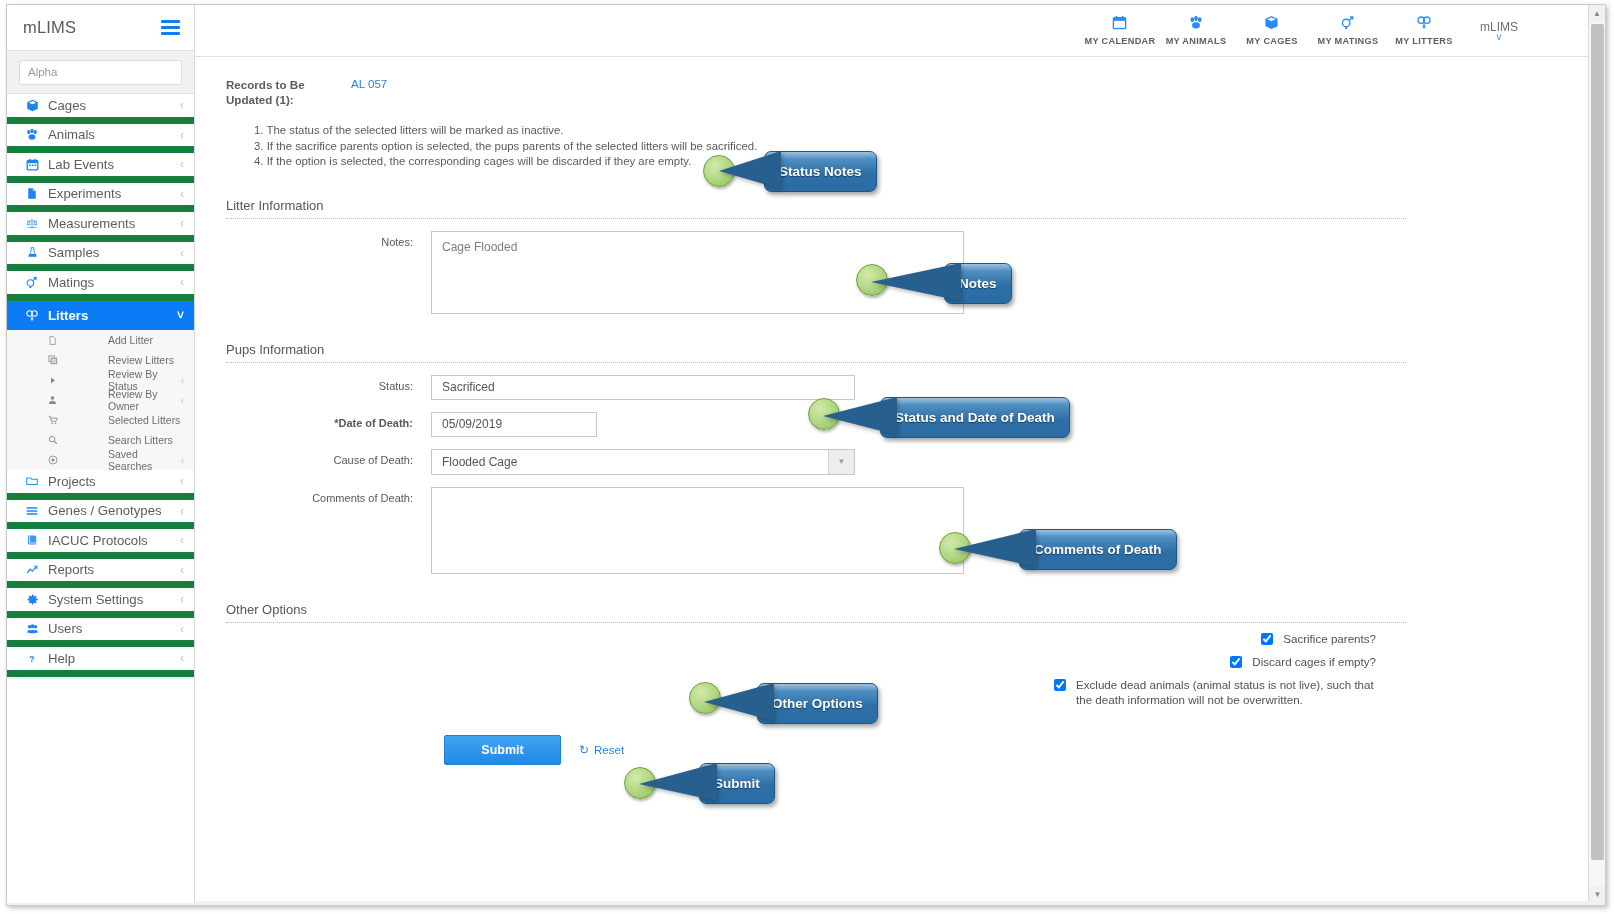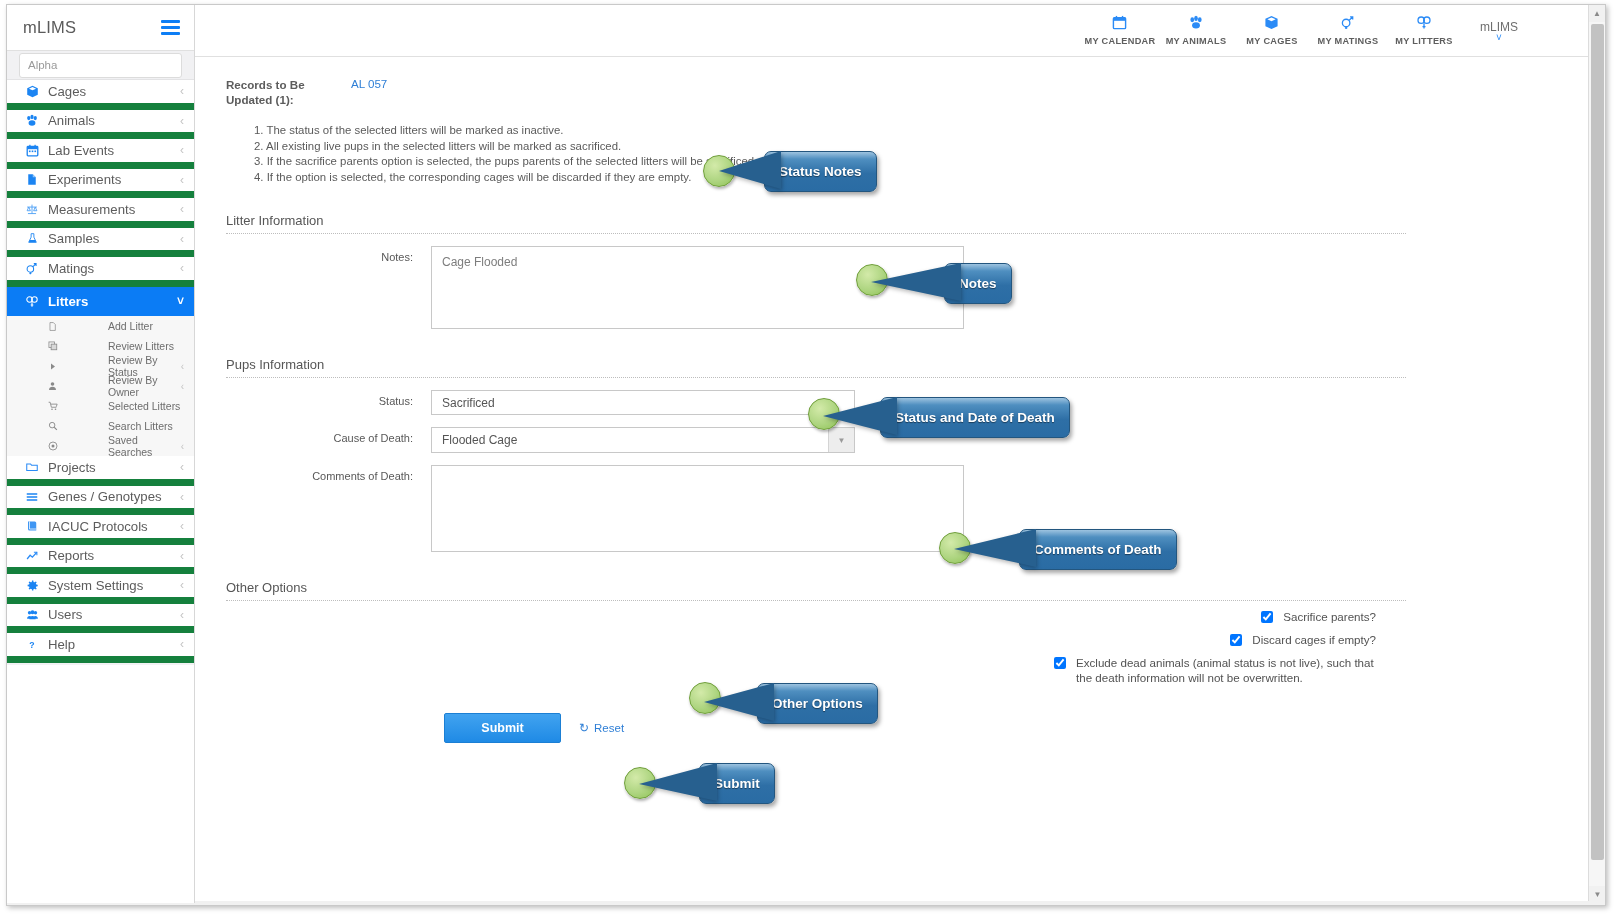--- a/index.html
+++ b/index.html
@@ -37,21 +37,21 @@
     border-bottom: 1px solid #e0e0e0;
     background: #fff;
   }
   #brand-title { font-size: 16.5px; color: #5a5a5a; letter-spacing: .2px; }
   .hamburger { width: 19px; cursor: pointer; }
   .hamburger span {
     display: block; height: 3px; margin: 3px 0;
     background: #0d7ef5; border-radius: 1px;
   }
   #search-wrap {
-    height: 29px; background: #f1f1f3;
+    height: 43px; background: #f1f1f3;
     display: flex; align-items: center; padding: 0 12px;
     border-bottom: 1px solid #e3e3e5;
   }
   #search-input {
     width: 100%; height: 25px;
     border: 1px solid #dcdcdc; border-radius: 3px;
     background: #fff; font-size: 11.5px; color: #7b7b7b;
     padding: 0 8px; outline: none;
     font-family: "Liberation Sans", sans-serif;
   }
@@ -565,40 +565,43 @@
   <div id="content">
     <div id="content-inner">
 
       <div class="records-head">
         <div class="records-label">Records to Be Updated (1):</div>
         <div class="records-link">AL 057</div>
       </div>
 
       <div class="rules">
         <div class="rule-line">1. The status of the selected litters will be marked as inactive.</div>
-        <div class="rule-line">2. All existing live pups in the selected litters will be marked as sacrificed.</div>
         <div class="rule-line">3. If the sacrifice parents option is selected, the pups parents of the selected litters will be sacrificed.</div>
         <div class="rule-line">4. If the option is selected, the corresponding cages will be discarded if they are empty.</div>
       </div>
 
       <div class="section-title">Litter Information</div>
       <div class="dotted-rule"></div>
       <div class="form-row">
         <div class="form-label">Notes:</div>
         <textarea id="notes-area" class="txtarea" style="">Cage Flooded</textarea>
       </div>
 
       <div class="section-title">Pups Information</div>
       <div class="dotted-rule"></div>
 
       <div class="form-row">
         <div class="form-label">Status:</div>
         <input id="status-input" class="txtinput" type="text" value="Sacrificed" style="">
       </div>
 
+      <div class="form-row">
+        <div class="form-label req">*Date of Death:</div>
+        <input id="dod-input" class="txtinput" type="text" value="05/09/2019" style="">
+      </div>
 
       <div class="form-row">
         <div class="form-label">Cause of Death:</div>
         <div class="select-wrap">
           <input id="cause-select" type="text" value="Flooded Cage" style="">
           <span class="select-btn">▼</span>
         </div>
       </div>
 
       <div class="form-row">

